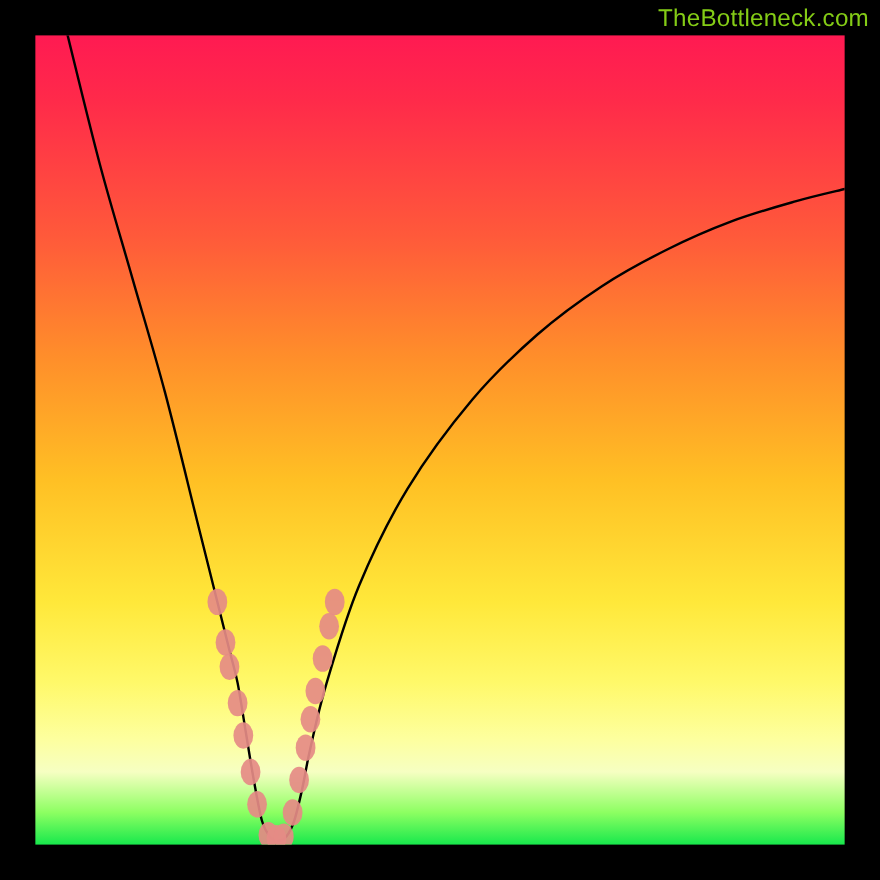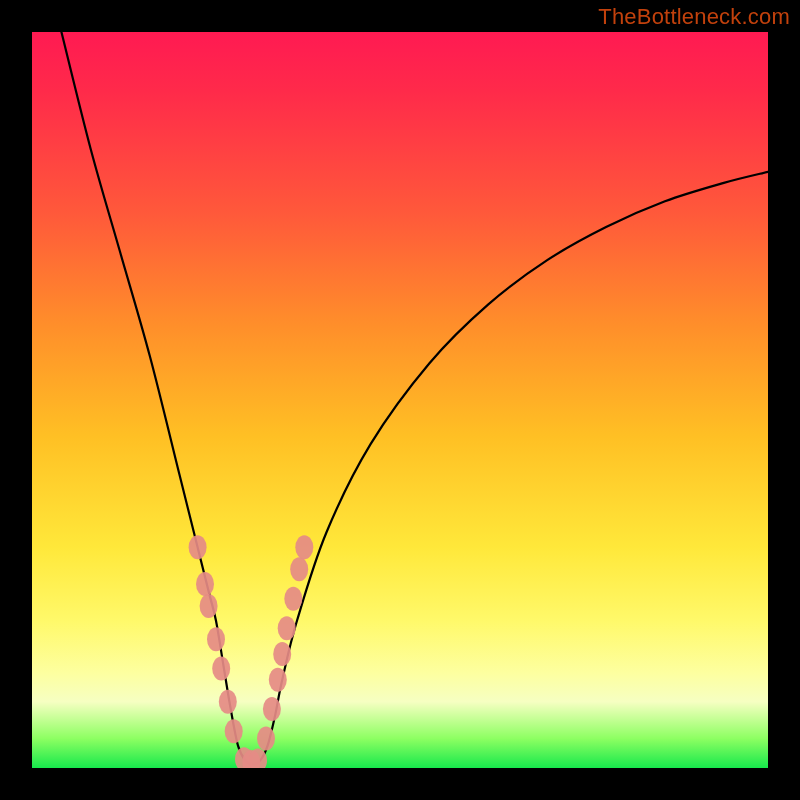--- a/index.html
+++ b/index.html
@@ -49,21 +49,21 @@
     );
   }
   svg.curve {
     position: absolute;
     inset: 0;
   }
   .watermark {
     position: absolute;
     top: 4px;
     right: 10px;
-    color: #c2410c;
+    color: #84cc16;
     font-size: 22px;
     font-weight: 500;
     letter-spacing: 0.2px;
     user-select: none;
   }
 </style>
 </head>
 <body>
 
 <div class="stage">

